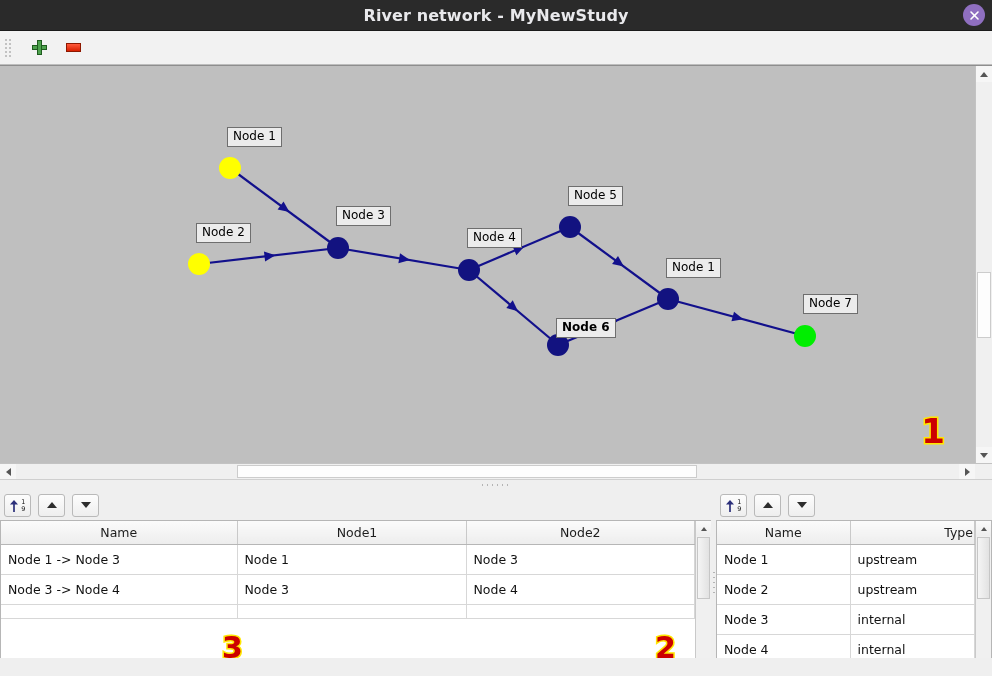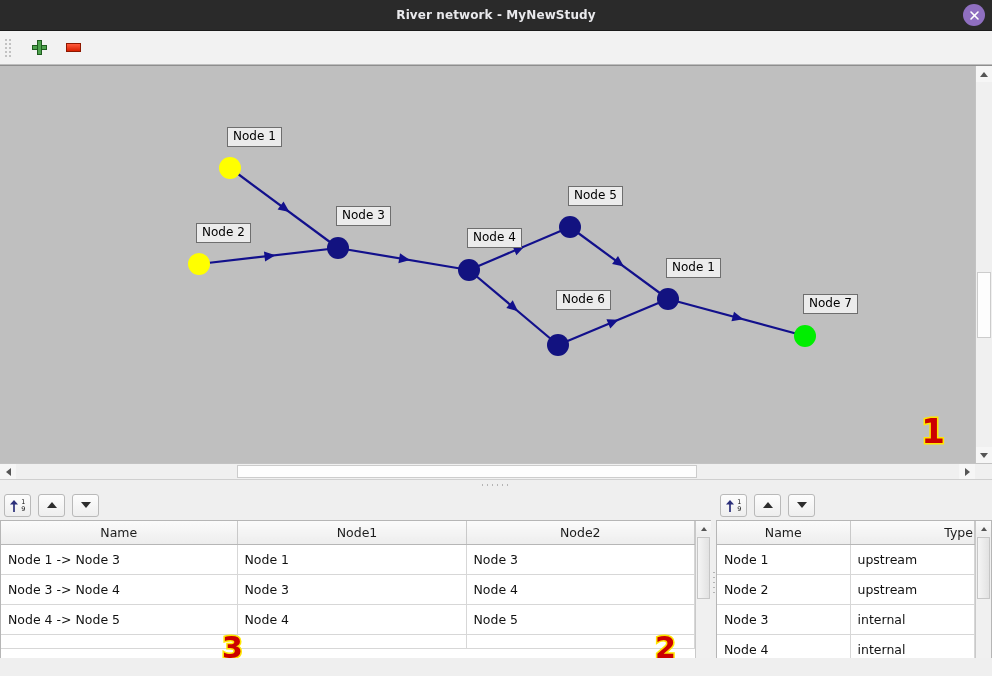--- a/index.html
+++ b/index.html
@@ -23,21 +23,21 @@
   #titlebar {
     position: relative;
     height: 31px;
     background: #2a2a2a;
     color: #e8e8e8;
     display: flex; align-items: center; justify-content: center;
     flex: 0 0 auto;
     border-bottom: 1px solid #1b1b1b;
   }
   #title-text {
-    font-size: 12px;
+    font-size: 16px;
     font-weight: bold;
     letter-spacing: .1px;
     color: #e9e9ec;
   }
   #close-btn {
     position: absolute;
     right: 7px; top: 4px;
     width: 22px; height: 22px;
     border-radius: 50%;
     background: #8f6fc0;
@@ -370,21 +370,21 @@
           <circle cx="558" cy="279" r="11" fill="#121280"></circle>
           <circle cx="668" cy="233" r="11" fill="#121280"></circle>
           <circle cx="805" cy="270" r="11" fill="#00ee00"></circle>
         </svg>
       <div id="graph-labels">
           <div class="node-label" style="left: 227px; top: 61px;">Node 1</div>
           <div class="node-label" style="left: 196px; top: 157px;">Node 2</div>
           <div class="node-label" style="left: 336px; top: 140px;">Node 3</div>
           <div class="node-label" style="left: 467px; top: 162px;">Node 4</div>
           <div class="node-label" style="left: 568px; top: 120px;">Node 5</div>
-          <div class="node-label" style="left: 556px; top: 224px;">Node 6</div>
+          <div class="node-label" style="left: 556px; top: 252px; font-weight: bold;">Node 6</div>
           <div class="node-label" style="left: 666px; top: 192px;">Node 1</div>
           <div class="node-label" style="left: 803px; top: 228px;">Node 7</div>
         </div>
       <div class="wm" id="wm1" style="right:30px; bottom:12px;">1</div>
     </div>
 
     <div class="vscroll">
       <div class="arrow-up">
           <span class="tri up"></span>
         </div>
@@ -446,25 +446,20 @@
                 <tr>
                   <td>Node 1 -&gt; Node 3</td>
                   <td>Node 1</td>
                   <td>Node 3</td>
                 </tr>
                 <tr>
                   <td>Node 3 -&gt; Node 4</td>
                   <td>Node 3</td>
                   <td>Node 4</td>
                 </tr>
-                <tr>
-                  <td>Node 4 -&gt; Node 5</td>
-                  <td>Node 4</td>
-                  <td>Node 5</td>
-                </tr>
                 <tr class="empty">
                   <td></td>
                   <td></td>
                   <td></td>
                 </tr>
               </tbody>
           </table>
         </div>
         <div class="table-vscroll">
           <div class="arrow-up">

